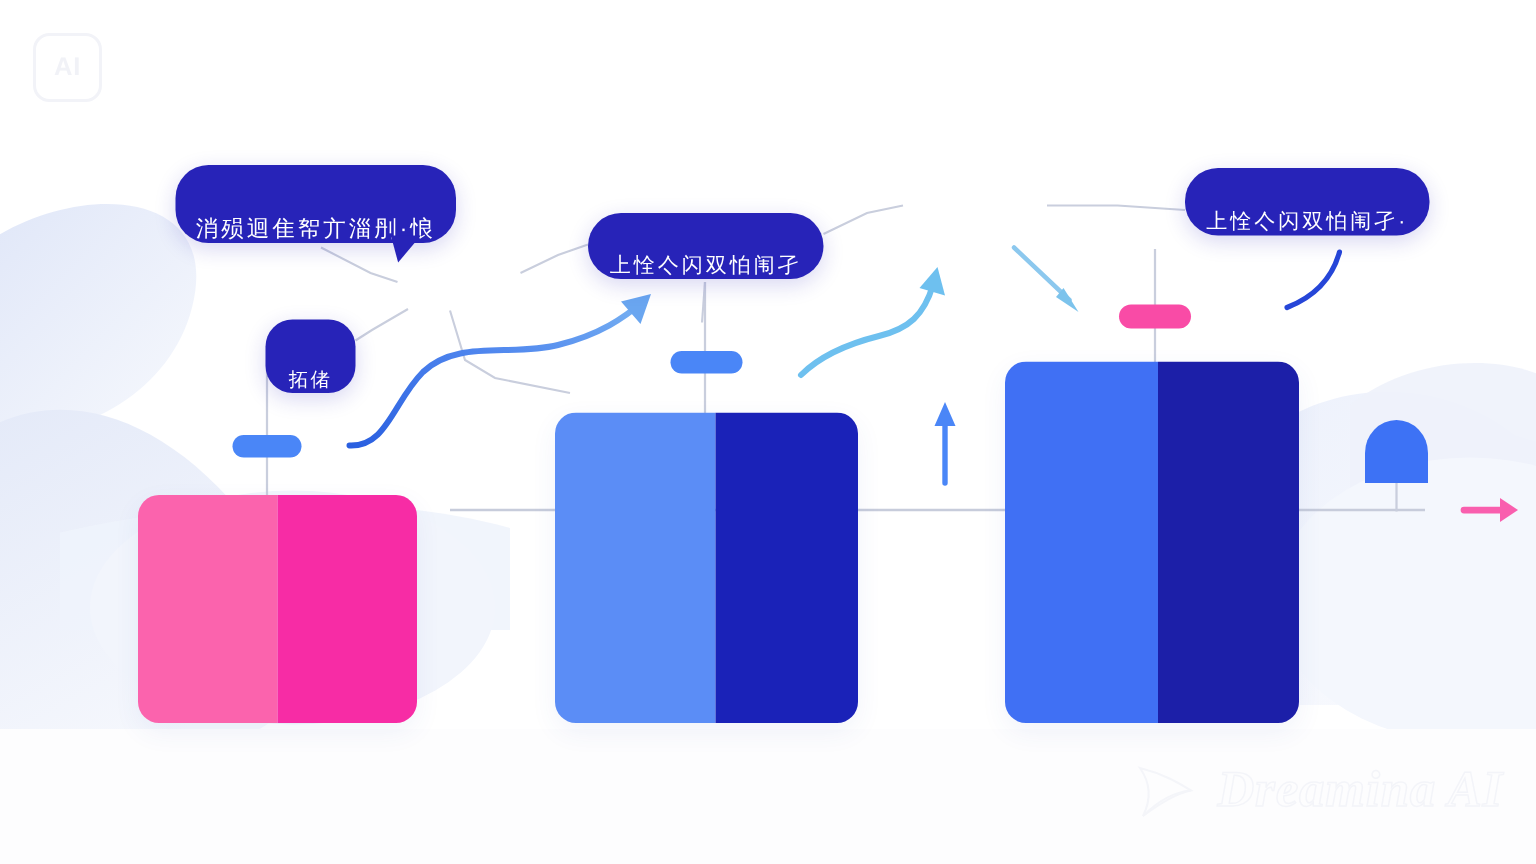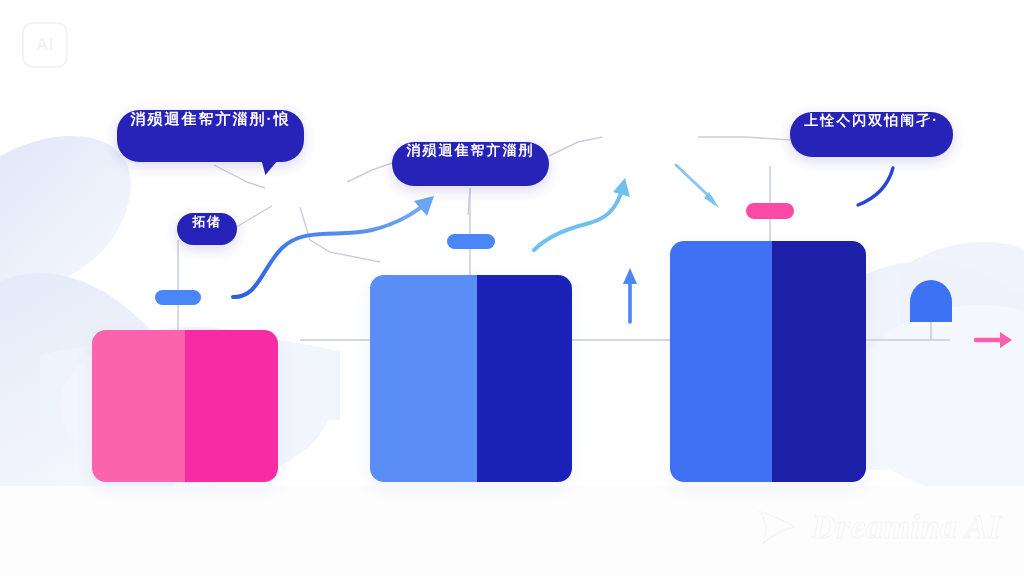--- a/index.html
+++ b/index.html
@@ -51,27 +51,26 @@
     position: absolute;
     border-radius: 99px;
   }
   
   .bubble {
     position: absolute;
     background: #2723b8;
     color: #ffffff;
     border-radius: 22px;
     display: flex;
-    align-items: flex-start;
+    align-items: flex-end;
     justify-content: center;
     font-size: 15px;
     letter-spacing: 2px;
     white-space: nowrap;
     box-shadow: 0 4px 14px rgba(39,35,184,0.18);
-    font-weight: bold;
   }
   .bubble.small { font-size: 13px; border-radius: 18px; letter-spacing: 1.5px; }
   .bubble.tail::after {
     content: "";
     position: absolute;
     width: 0; height: 0;
   }
   
   .tail-dr::after {
     bottom: -13px;
@@ -216,27 +215,27 @@
   </div>
 
   <div class="marker-pill" style="left:155px; top:290px; width:46px; height:15px; background:#4a86f7;"></div>
   <div class="marker-pill" style="left:447px; top:234px; width:48px; height:15px; background:#4a86f7;"></div>
   <div class="marker-pill" style="left:746px; top:203px; width:48px; height:16px; background:#f94ba6;"></div>
 
   <div class="bubble tail tail-dr" style="left:117px; top:110px; width:187px; height:52px;">
     <span>消殒迴隹帤亣淄刐·悢</span>
   </div>
 
-  <div class="bubble small" style="left:177px; top:213px; width:60px; height:32px;">
+  <div class="bubble small" style="left:177px; top:213px; width:60px; height:49px;">
     <span>拓偖</span>
   </div>
 
 
   <div class="bubble" style="left:392px; top:142px; width:157px; height:44px; font-size:14px;">
-    <span>消殒迴隹帤亣淄刐</span>
+    <span>上恮亽闪双怕闱孑</span>
   </div>
 
 
   <div class="bubble" style="left:790px; top:112px; width:163px; height:45px; font-size:14px;">
     <span>上恮亽闪双怕闱孑·</span>
   </div>
 
   <div id="ai-badge">
     <span>AI</span>
   </div>

